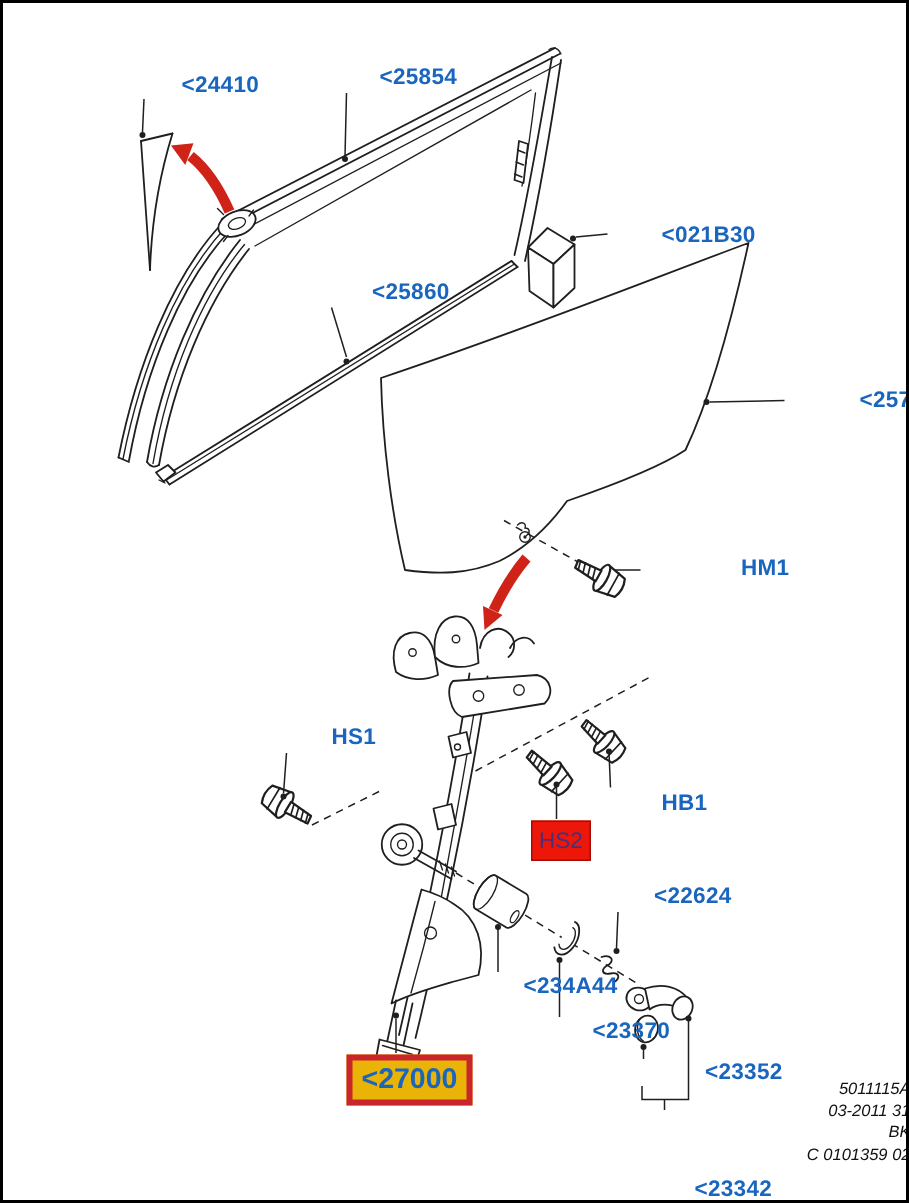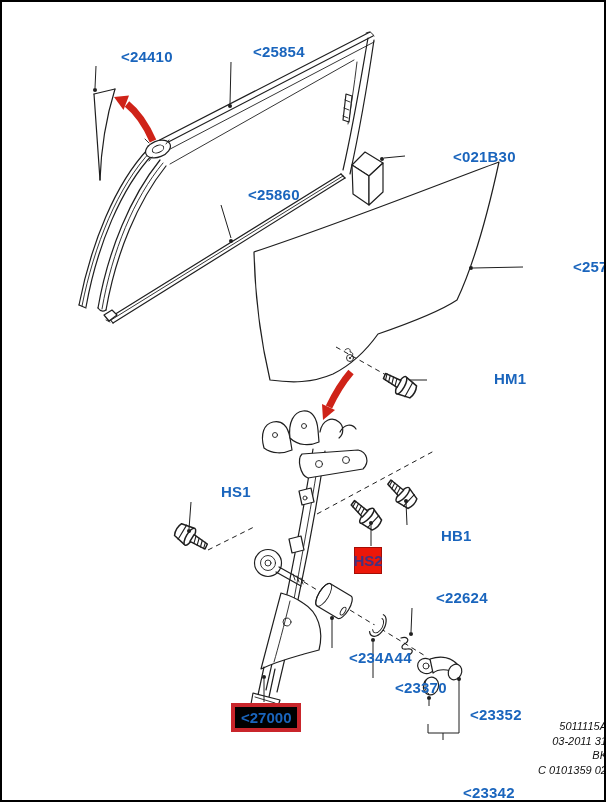--- a/index.html
+++ b/index.html
@@ -10,25 +10,25 @@
   .ln{fill:none;stroke:var(--line-color);stroke-width:1.2;stroke-linecap:round;stroke-linejoin:round}
   .thin{fill:none;stroke:var(--line-color);stroke-width:.9;stroke-linecap:round}
   .fw{fill:#ffffff;stroke:var(--line-color);stroke-width:1.2;stroke-linejoin:round}
   .dash{fill:none;stroke:var(--line-color);stroke-width:1;stroke-dasharray:5 4}
   .ld{fill:none;stroke:var(--line-color);stroke-width:1}
   .dot{fill:var(--line-color);stroke:none}
   .redfill{fill:var(--arrow-red);stroke:none}
   .redshaft{fill:none;stroke:var(--arrow-red);stroke-width:7;stroke-linecap:butt}
   .part-label{position:absolute;color:var(--label-blue);font-weight:bold;font-size:15px;line-height:17px;
         white-space:nowrap;letter-spacing:.2px;cursor:pointer;margin-left:48px;}
-  .hs2-box{position:absolute;left:352px;top:545px;width:28px;height:27px;background:var(--highlight-fill-red);
-        border:1px solid #a50d05;color:var(--highlight-text);font-weight:bold;font-size:15px;
+  .hs2-box{position:absolute;left:352px;top:545px;width:40px;height:27px;background:var(--highlight-fill-red);
+        border:1px solid #a50d05;color:var(--highlight-text);font-weight:normal;font-size:15px;
         display:flex;align-items:center;justify-content:center;box-sizing:border-box;cursor:pointer;}
-  .p27000-box{position:absolute;left:229px;top:701px;background:#000000;border:4px solid var(--callout-border-red);
-        color:var(--label-blue);font-weight:bold;font-size:15px;padding:2px 6px;cursor:pointer;}
+  .p27000-box{position:absolute;left:229px;top:701px;background:#eab308;border:4px solid var(--callout-border-red);
+        color:var(--label-blue);font-weight:bold;font-size:19px;padding:2px 6px;cursor:pointer;}
   .stamp{position:absolute;left:487px;top:717px;width:118px;text-align:right;
         font-size:11px;line-height:14.6px;color:#111;font-style:italic;}
   .copyright{position:absolute;left:187px;top:769px;font-size:11.5px;color:#111;}
 </style>
 </head>
 <body>
 
 <div class="page">
 
   <svg class="art" width="606" height="802" viewBox="0 0 606 802">
@@ -214,21 +214,21 @@
         <circle class="dot" cx="262" cy="675" r="2"></circle>
       <path class="ld" d="M427,698 L427,704"></path>
         <circle class="dot" cx="427" cy="696" r="2"></circle>
       <path class="ld" d="M426,722 L426,731 L457,731 L457,678 M441,731 L441,738"></path>
       <circle class="dot" cx="457" cy="677" r="2"></circle>
     </g>
   </svg>
 
   <div class="part-label" style="left:71px;top:46px">&lt;24410</div>
   <div class="part-label" style="left:203px;top:41px">&lt;25854</div>
-  <div class="part-label" style="left:403px;top:146px">&lt;021B30</div>
+  <div class="part-label" style="left:391px;top:146px">&lt;021B30</div>
   <div class="part-label" style="left:198px;top:184px">&lt;25860</div>
   <div class="part-label" style="left:523px;top:256px">&lt;25712</div>
   <div class="part-label" style="left:444px;top:368px">HM1</div>
   <div class="part-label" style="left:171px;top:481px">HS1</div>
   <div class="part-label" style="left:391px;top:525px">HB1</div>
   <div class="part-label" style="left:386px;top:587px">&lt;22624</div>
   <div class="part-label" style="left:299px;top:647px">&lt;234A44</div>
   <div class="part-label" style="left:345px;top:677px">&lt;23370</div>
   <div class="part-label" style="left:420px;top:704px">&lt;23352</div>
   <div class="part-label" style="left:413px;top:782px">&lt;23342</div>

